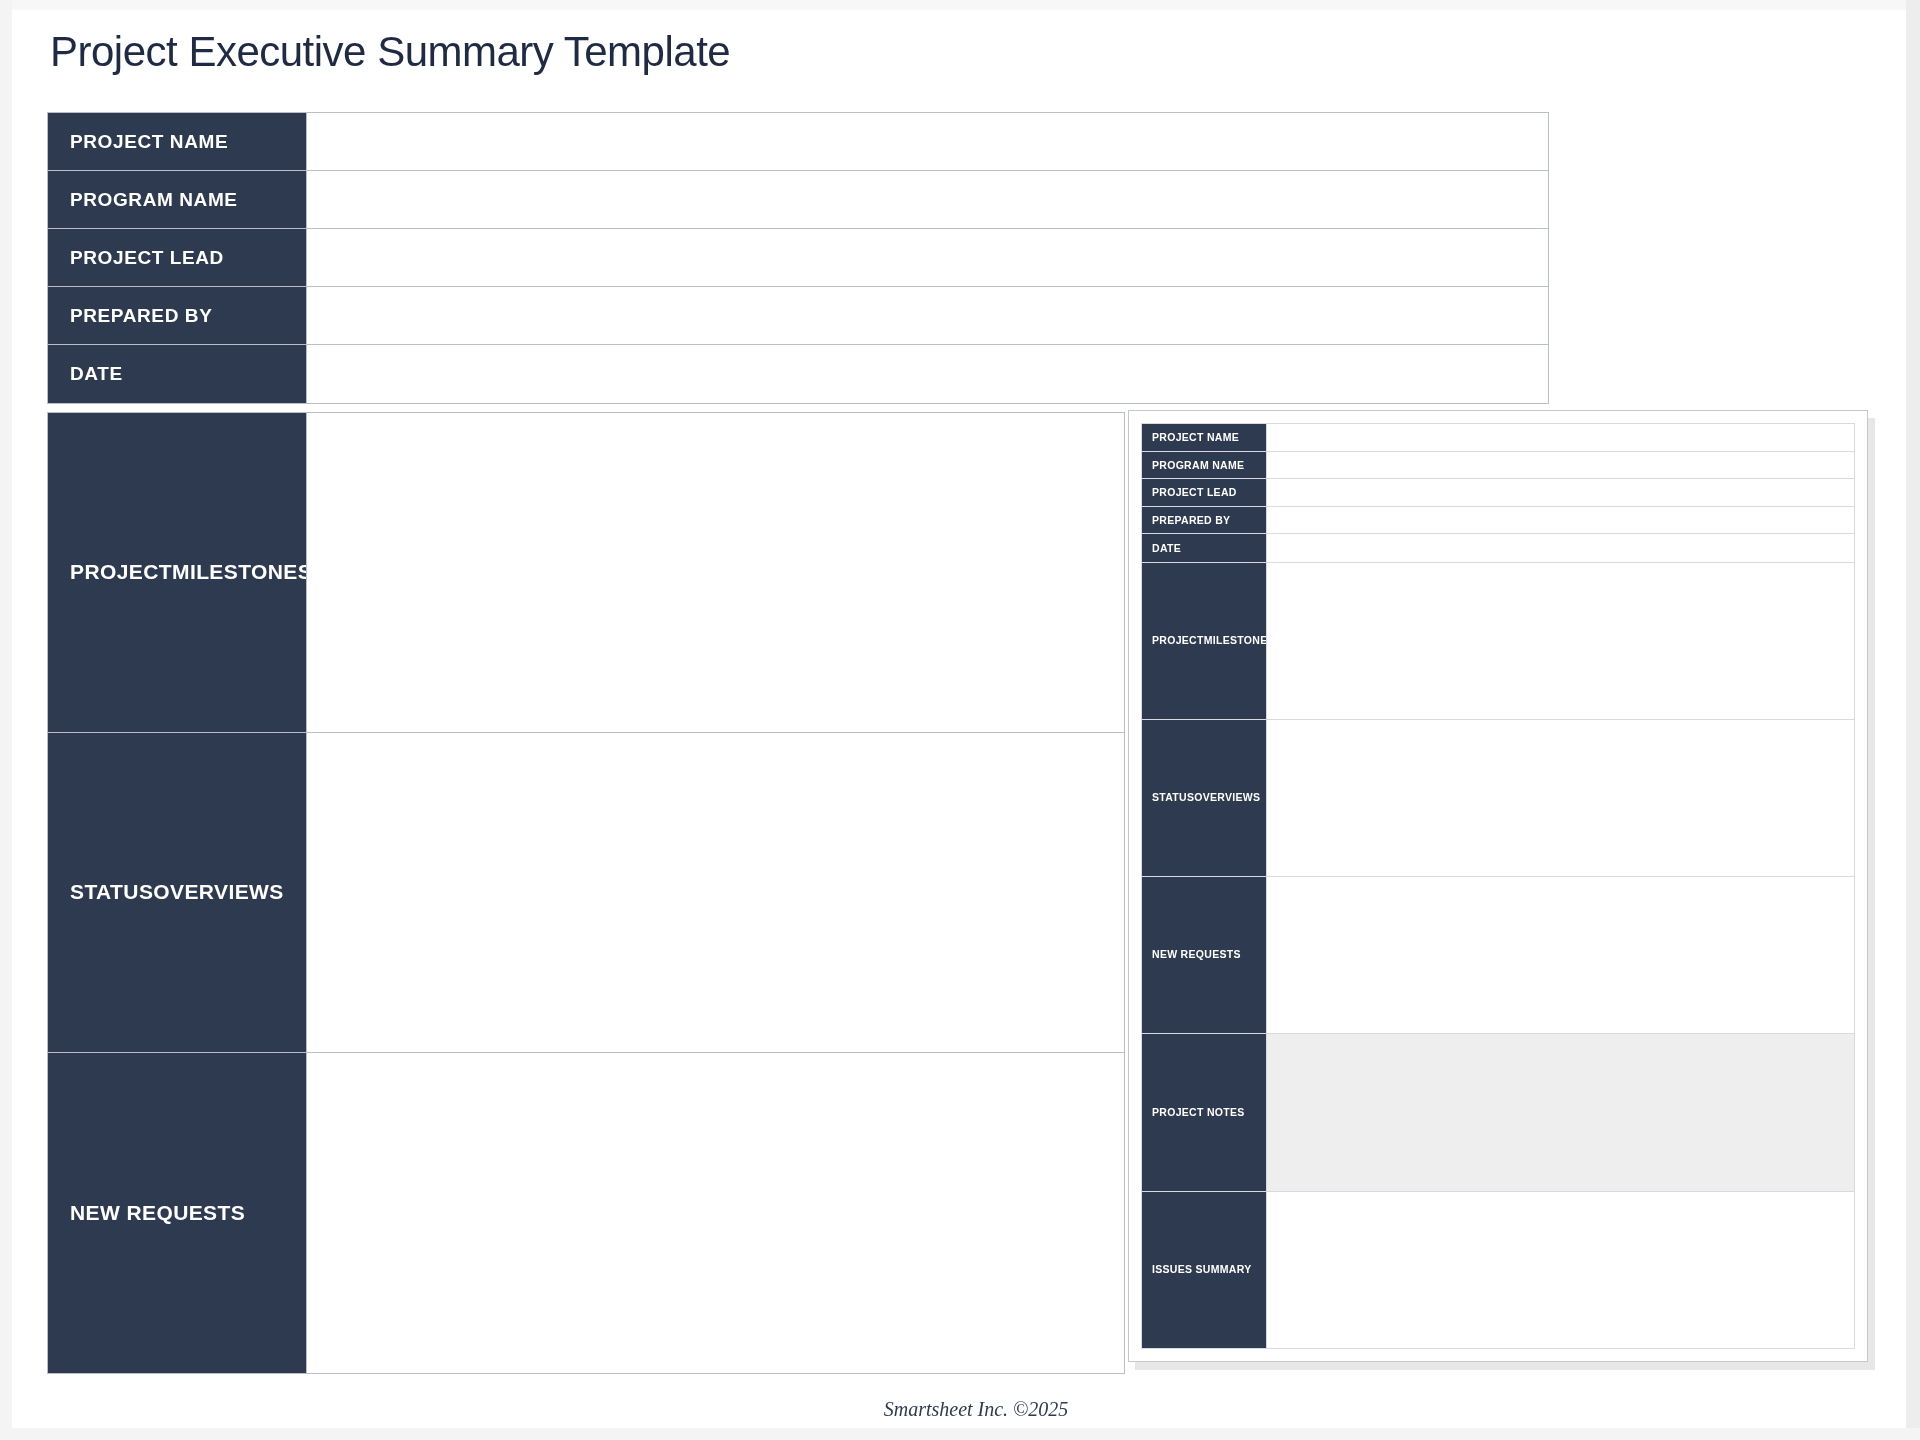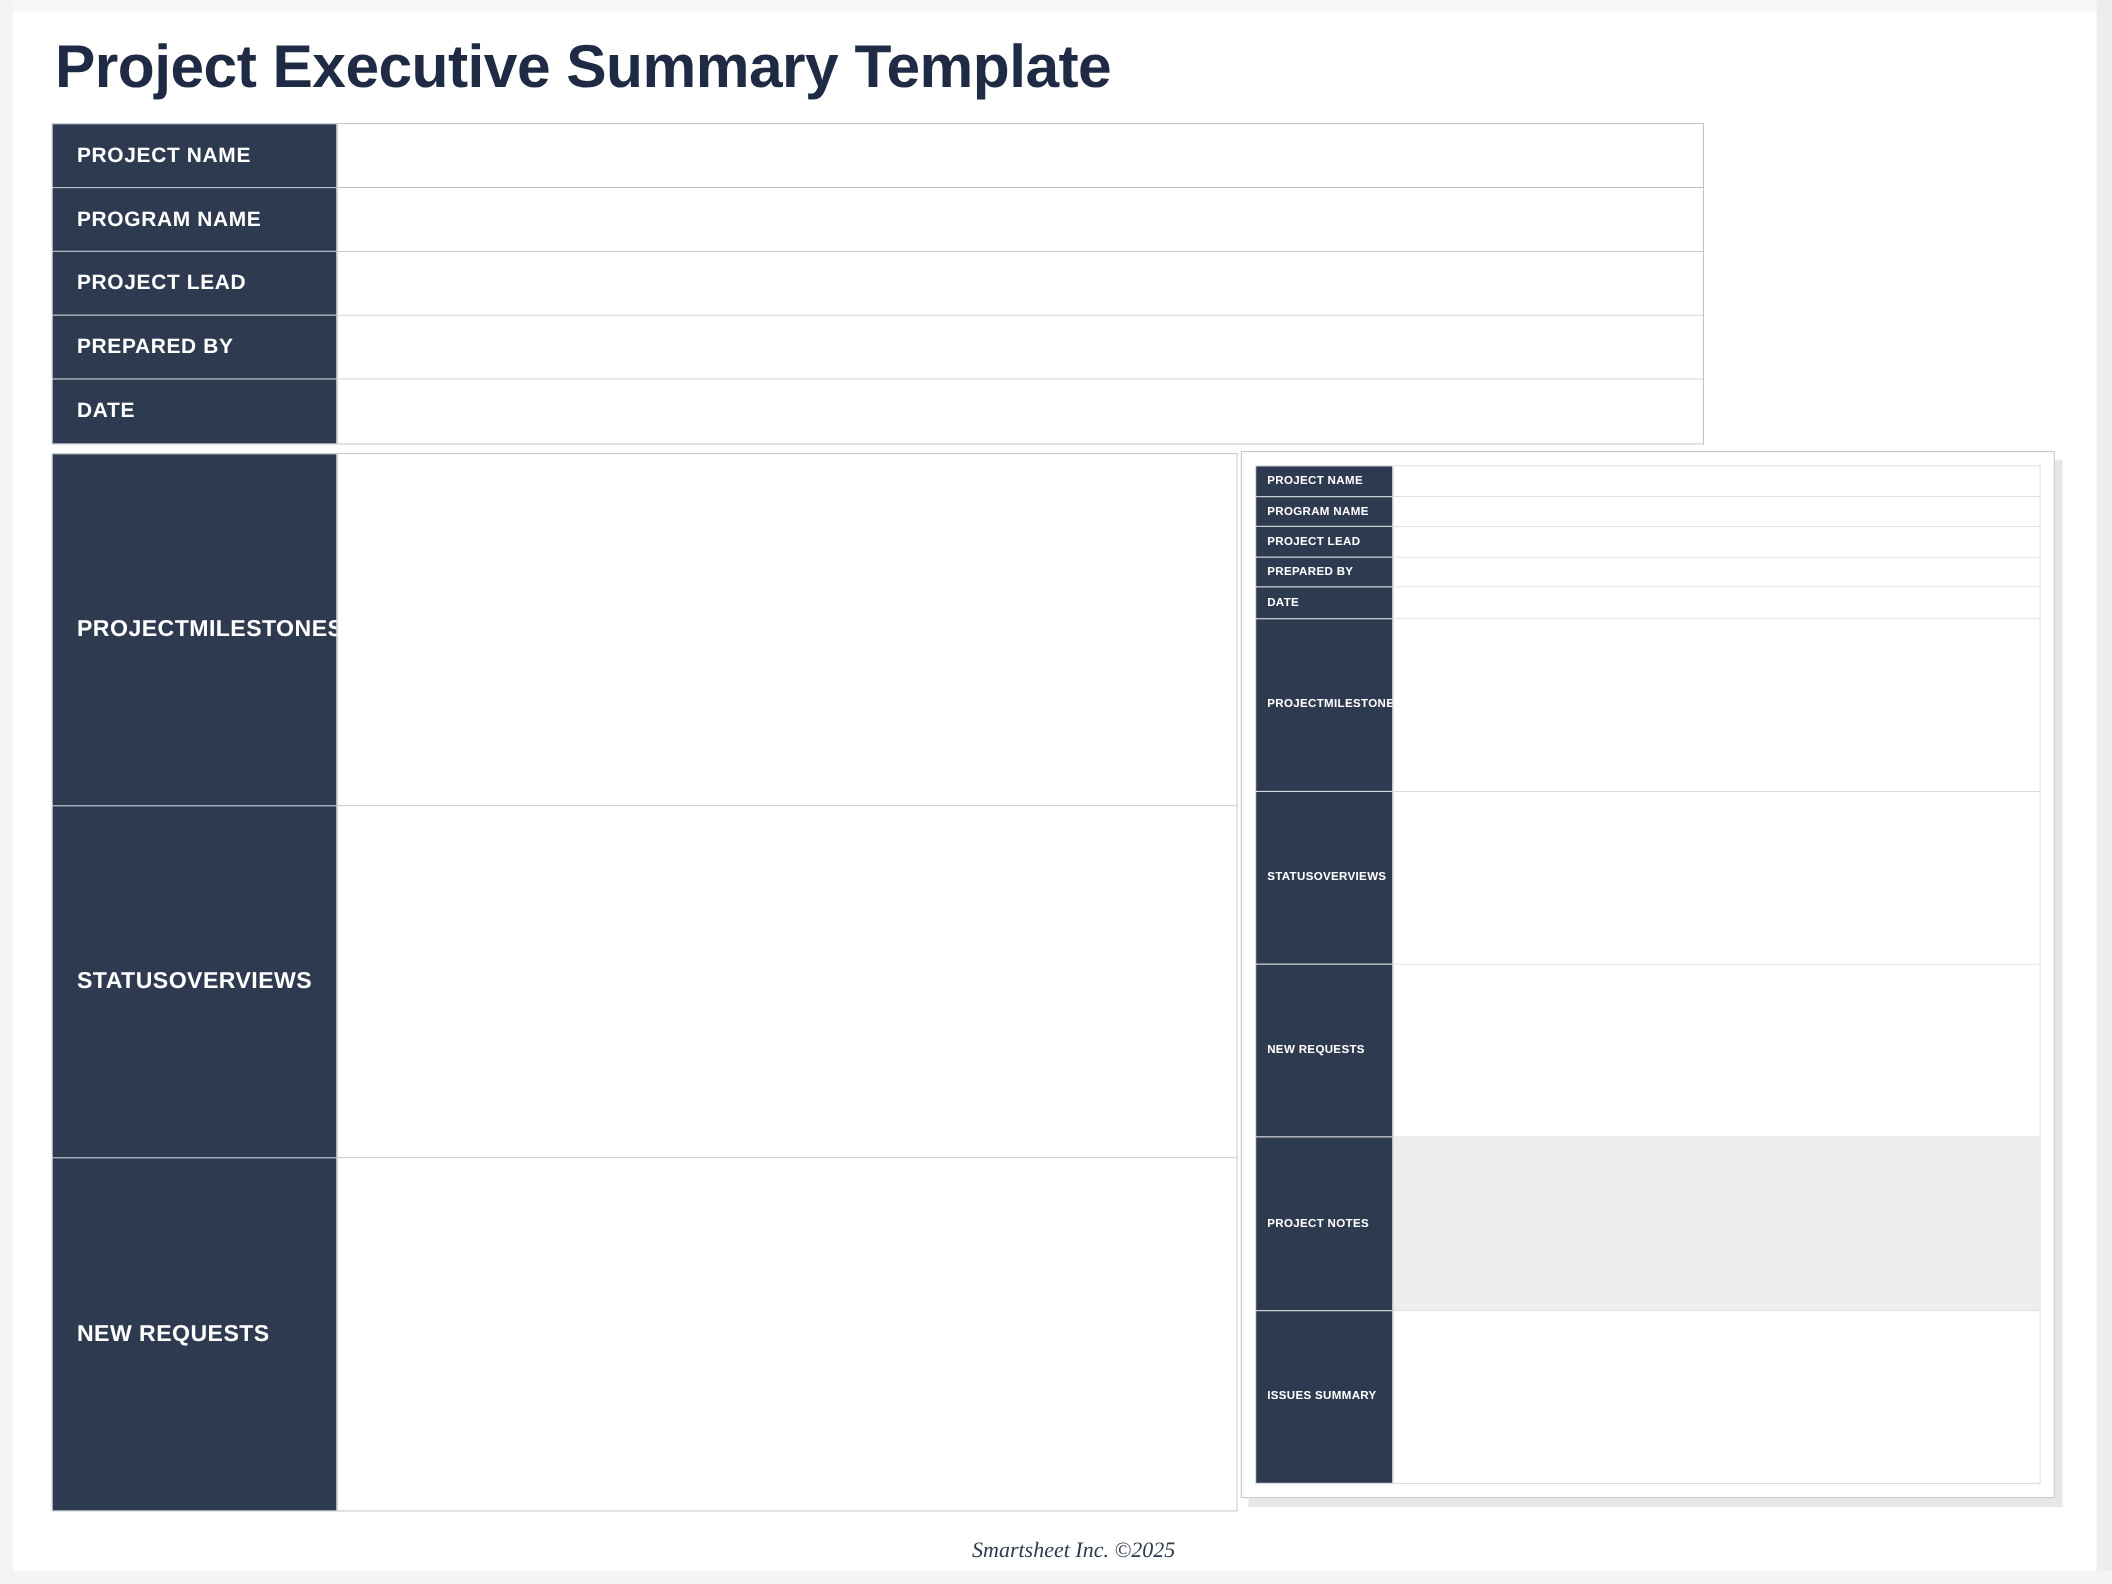--- a/index.html
+++ b/index.html
@@ -18,22 +18,22 @@
     height: 1440px;
     background: #ffffff;
     overflow: hidden;
   }
 
   
   .title {
     position: absolute;
     left: 50px;
     top: 28px;
-    font-size: 55px;
-    font-weight: bold;
+    font-size: 42px;
+    font-weight: normal;
     color: #1f2a44;
     letter-spacing: -0.5px;
     white-space: nowrap;
   }
 
   
   .info-table {
     position: absolute;
     left: 47px;
     top: 112px;

